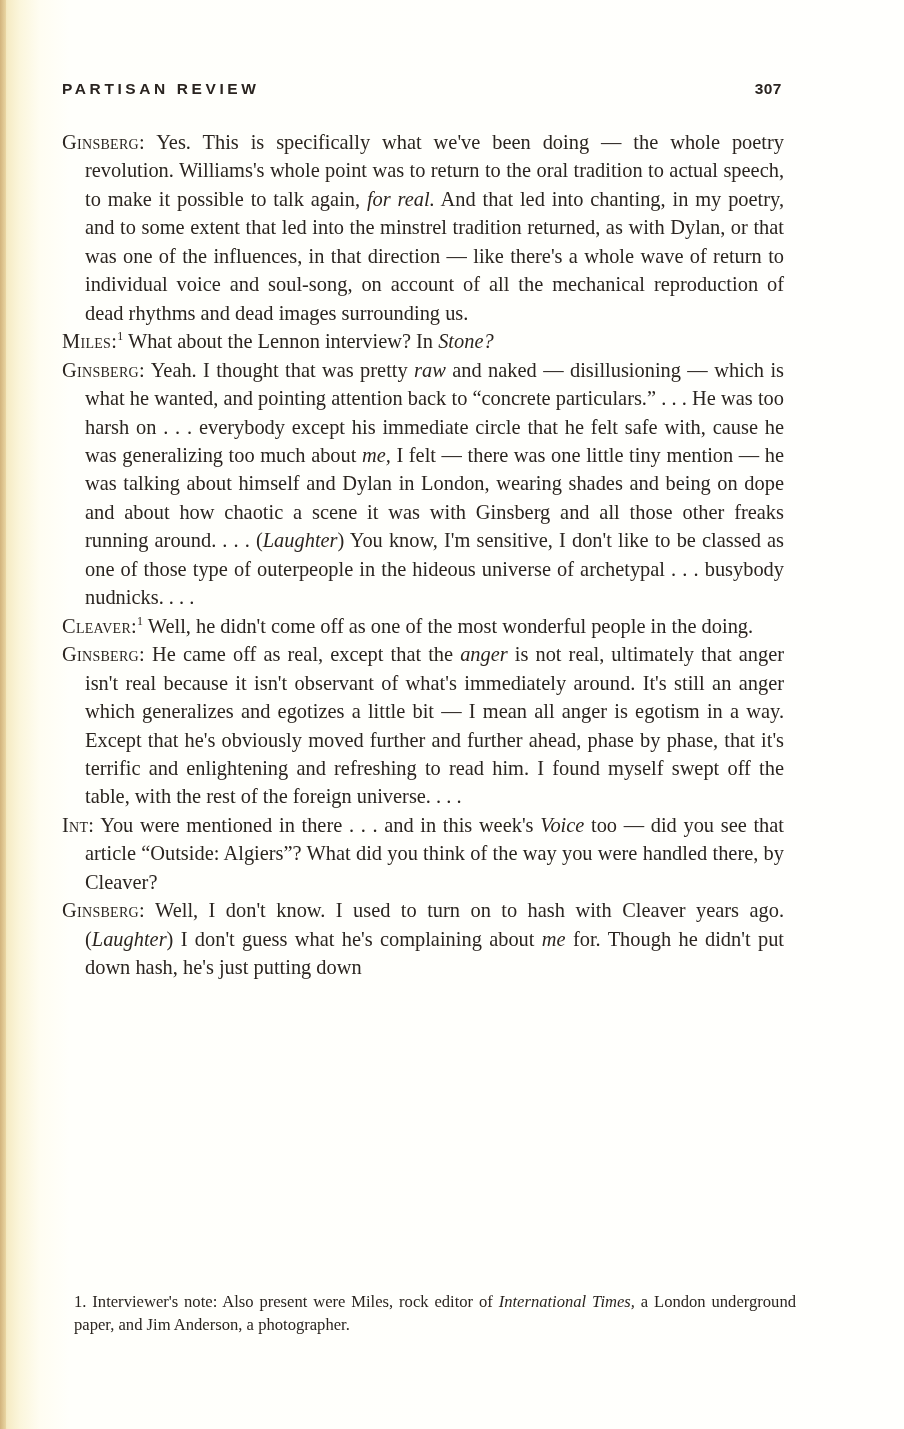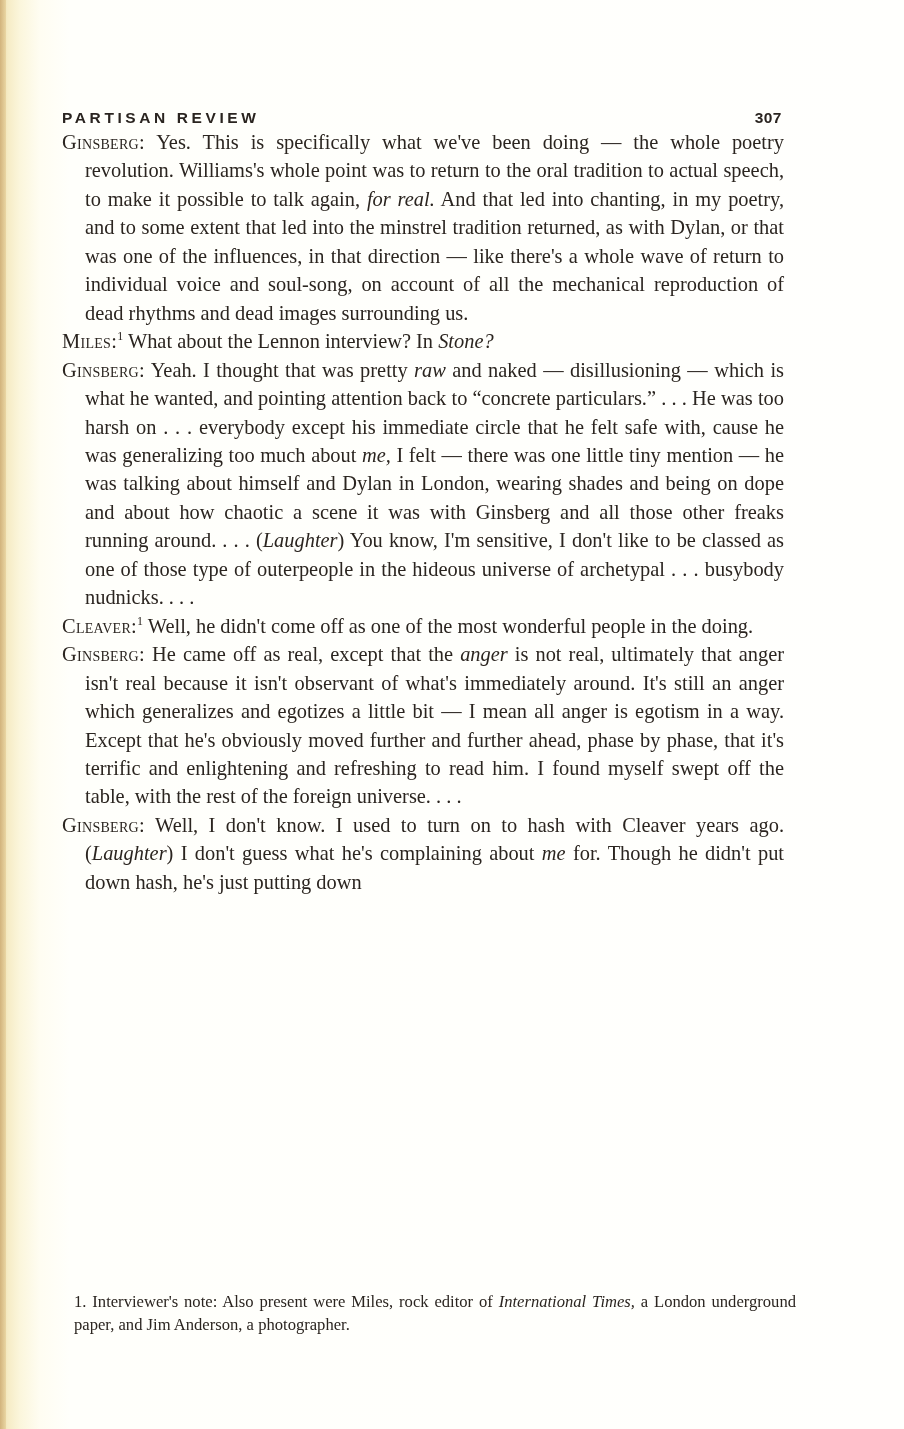--- a/index.html
+++ b/index.html
@@ -12,21 +12,21 @@
   }
   .spine {
     position: absolute; left: 0; top: 0; width: 6px; height: 1429px;
     background: linear-gradient(to right, #c8a36a, #e6cf98);
     opacity: 0.7;
   }
   .running-head {
     position: absolute; top: 80px; left: 62px; right: 122px;
     display: flex; justify-content: space-between; align-items: baseline;
     font-family: "Liberation Sans", "DejaVu Sans", sans-serif;
-    font-weight: bold; font-size: 15.5px; color: #2a2420; margin-top: 29px;
+    font-weight: bold; font-size: 15.5px; color: #2a2420;
   }
   .journal-title { letter-spacing: 3.6px; }
   .page-number { letter-spacing: 0.5px; }
   .body-text {
     position: absolute; top: 128px; left: 62px; width: 722px;
     font-size: 20.4px; line-height: 28.45px;
   }
   .para {
     margin: 0; padding-left: 23px; text-indent: -23px;
     text-align: justify;
@@ -60,20 +60,21 @@
   <p class="para"><span class="speaker">Ginsberg:</span><span> Yes. This is specifically what we've been doing — the whole poetry revolution. Williams's whole point was to return to the oral tradition to actual speech, to make it possible to talk again, </span><i>for real.</i><span> And that led into chanting, in my poetry, and to some extent that led into the minstrel tradition returned, as with Dylan, or that was one of the influences, in that direction — like there's a whole wave of return to individual voice and soul-song, on account of all the mechanical reproduction of dead rhythms and dead images surrounding us.</span></p>
 
   <p class="para"><span class="speaker">Miles:</span><span class="fn">1</span><span> What about the Lennon interview? In </span><i>Stone?</i></p>
 
   <p class="para"><span class="speaker">Ginsberg:</span><span> Yeah. I thought that was pretty </span><i>raw</i><span> and naked — disillusioning — which is what he wanted, and pointing attention back to “concrete particulars.” . . . He was too harsh on . . . everybody except his immediate circle that he felt safe with, cause he was generalizing too much about </span><i>me,</i><span> I felt — there was one little tiny mention — he was talking about himself and Dylan in London, wearing shades and being on dope and about how chaotic a scene it was with Ginsberg and all those other freaks running around. . . . (</span><i>Laughter</i><span>) You know, I'm sensitive, I don't like to be classed as one of those type of outerpeople in the hideous universe of archetypal . . . busybody nudnicks. . . .</span></p>
 
   <p class="para"><span class="speaker">Cleaver:</span><span class="fn">1</span><span> Well, he didn't come off as one of the most wonderful people in the doing.</span></p>
 
   <p class="para"><span class="speaker">Ginsberg:</span><span> He came off as real, except that the </span><i>anger</i><span> is not real, ultimately that anger isn't real because it isn't observant of what's immediately around. It's still an anger which generalizes and egotizes a little bit — I mean all anger is egotism in a way. Except that he's obviously moved further and further ahead, phase by phase, that it's terrific and enlightening and refreshing to read him. I found myself swept off the table, with the rest of the foreign universe. . . .</span></p>
 
+  <p class="para"><span class="speaker">Int:</span><span> You were mentioned in there . . . and in this week's </span><i>Voice</i><span> too — did you see that article “Outside: Algiers”? What did you think of the way you were handled there, by Cleaver?</span></p>
 
   <p class="para"><span class="speaker">Ginsberg:</span><span> Well, I don't know. I used to turn on to hash with Cleaver years ago. (</span><i>Laughter</i><span>) I don't guess what he's complaining about </span><i>me</i><span> for. Though he didn't put down hash, he's just putting down</span></p>
 
 </div>
 
 <div class="footnotes">
   <p style="margin:0"><span>1.</span><span> Interviewer's note: Also present were Miles, rock editor of </span><i>International Times,</i><span> a London underground paper, and Jim Anderson, a photographer.</span></p>
 </div>
 
 </body></html>

